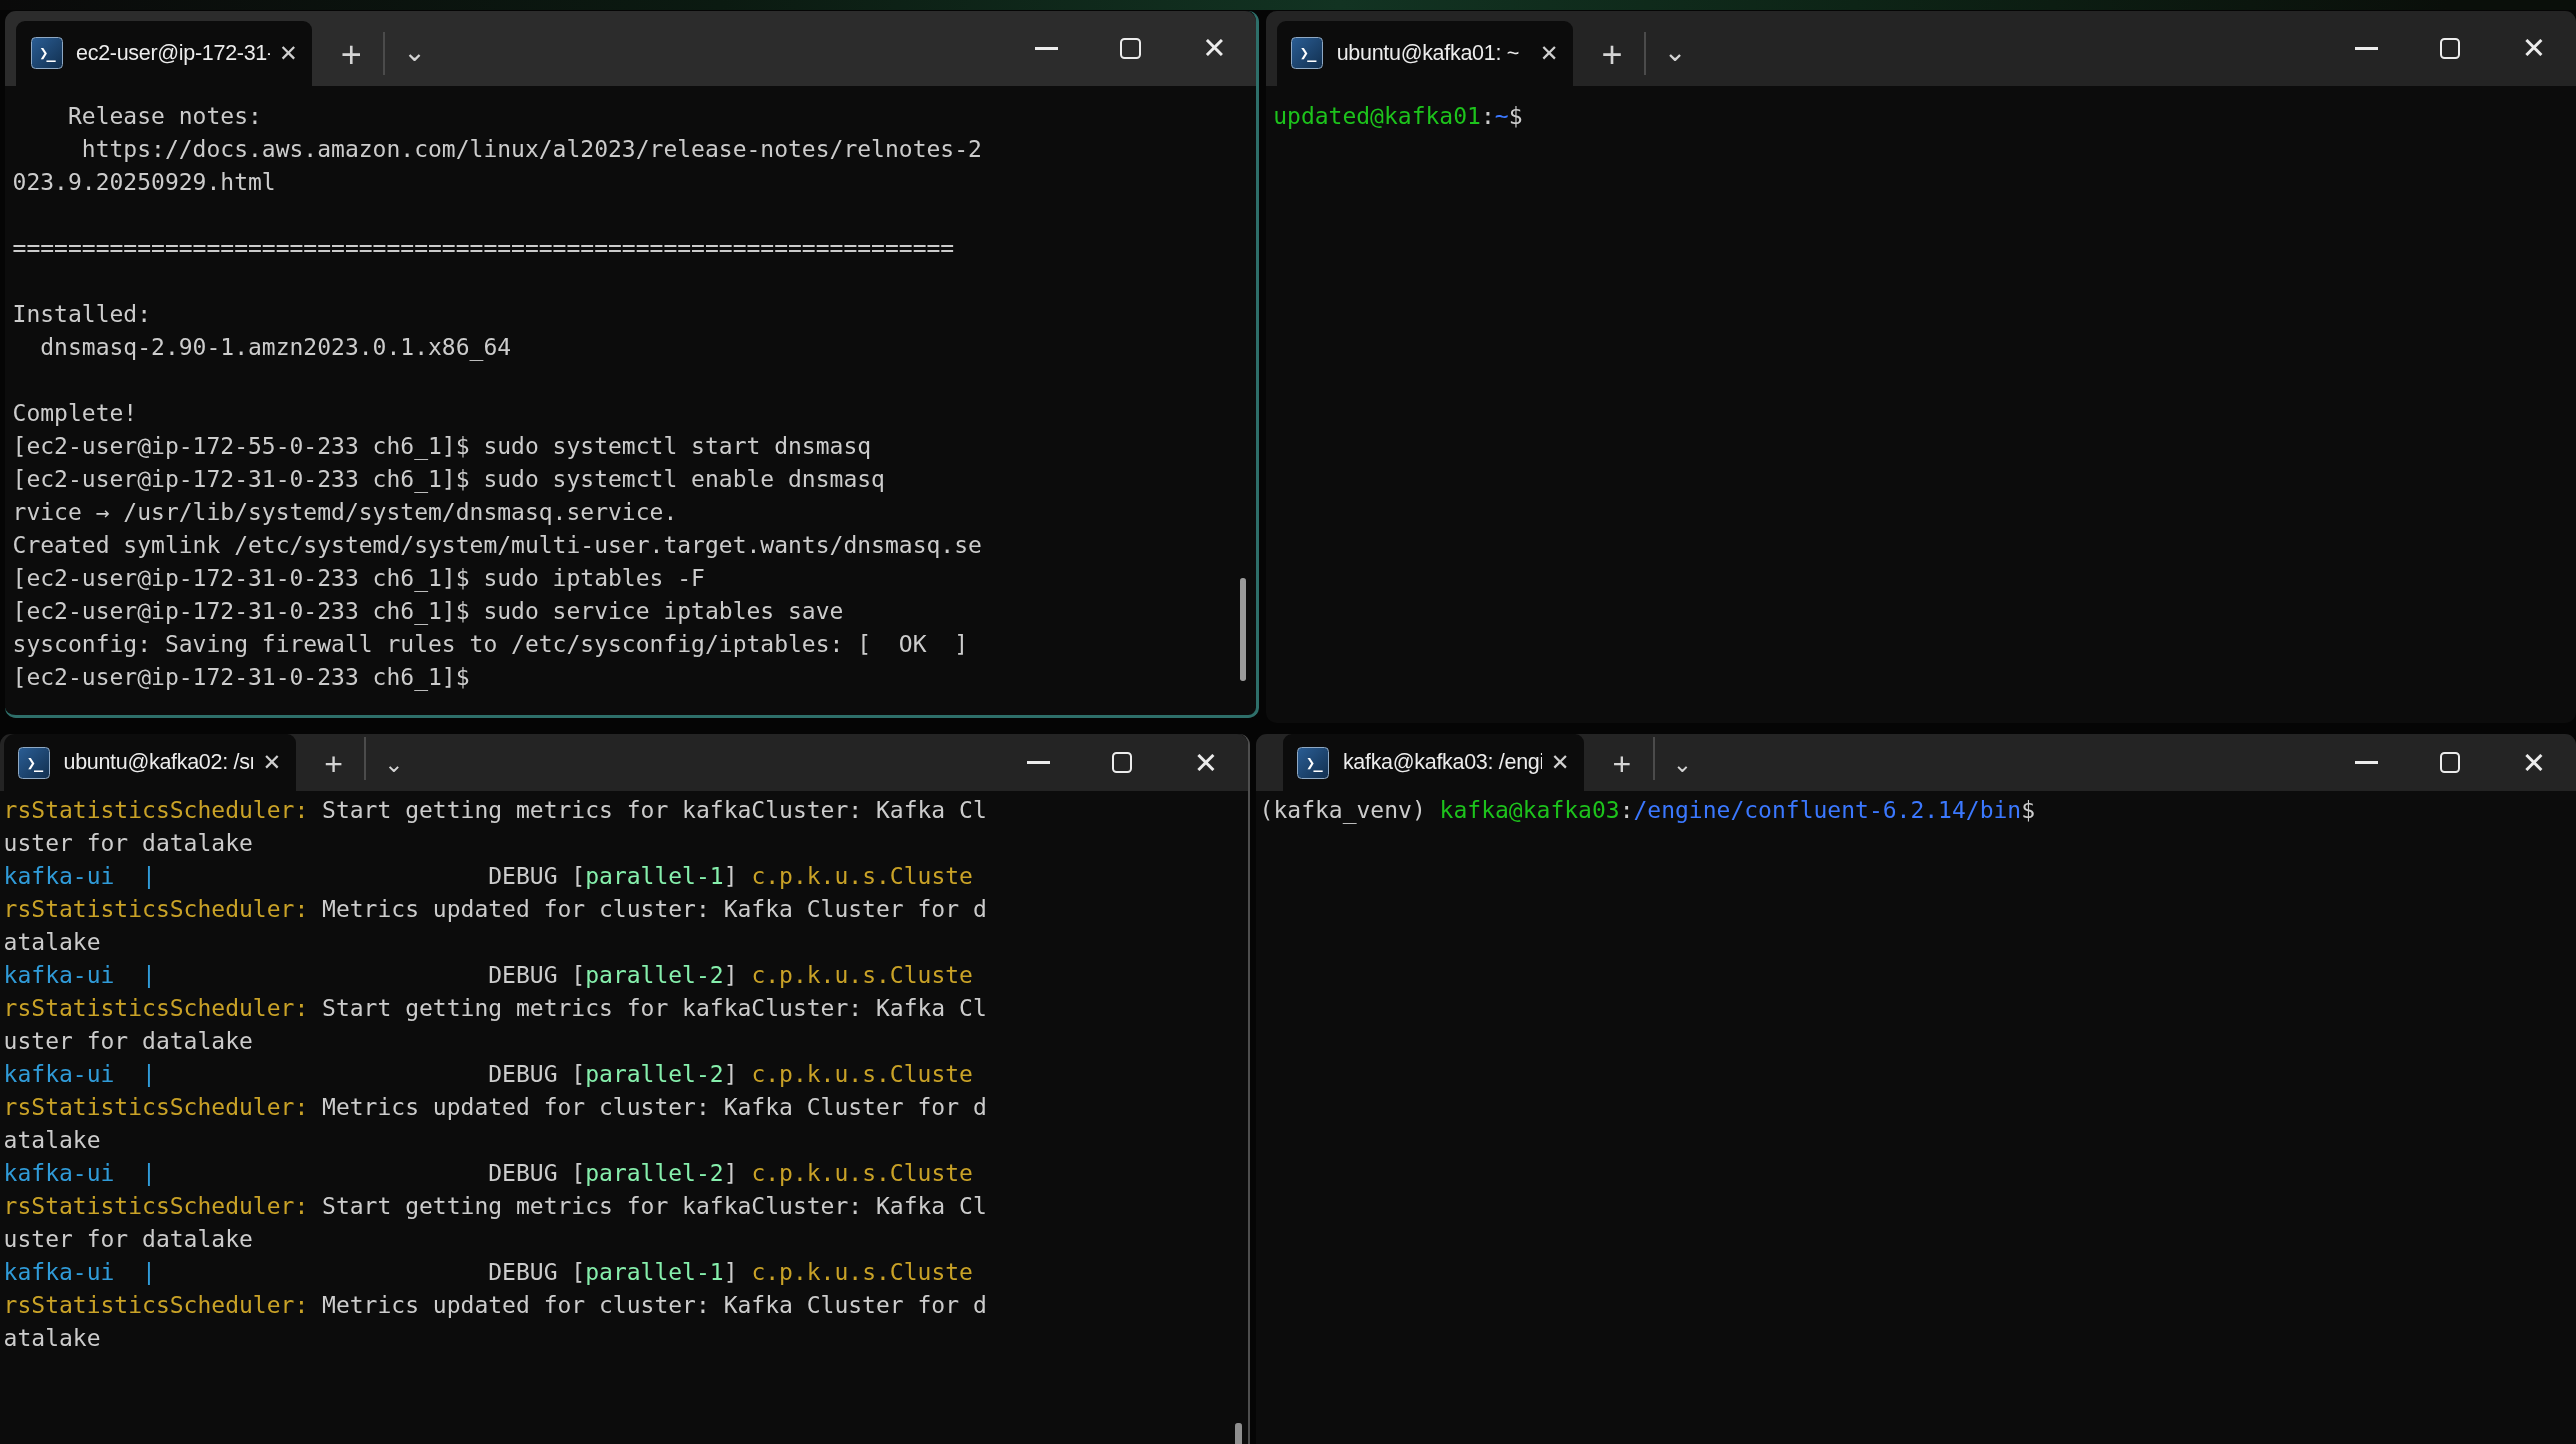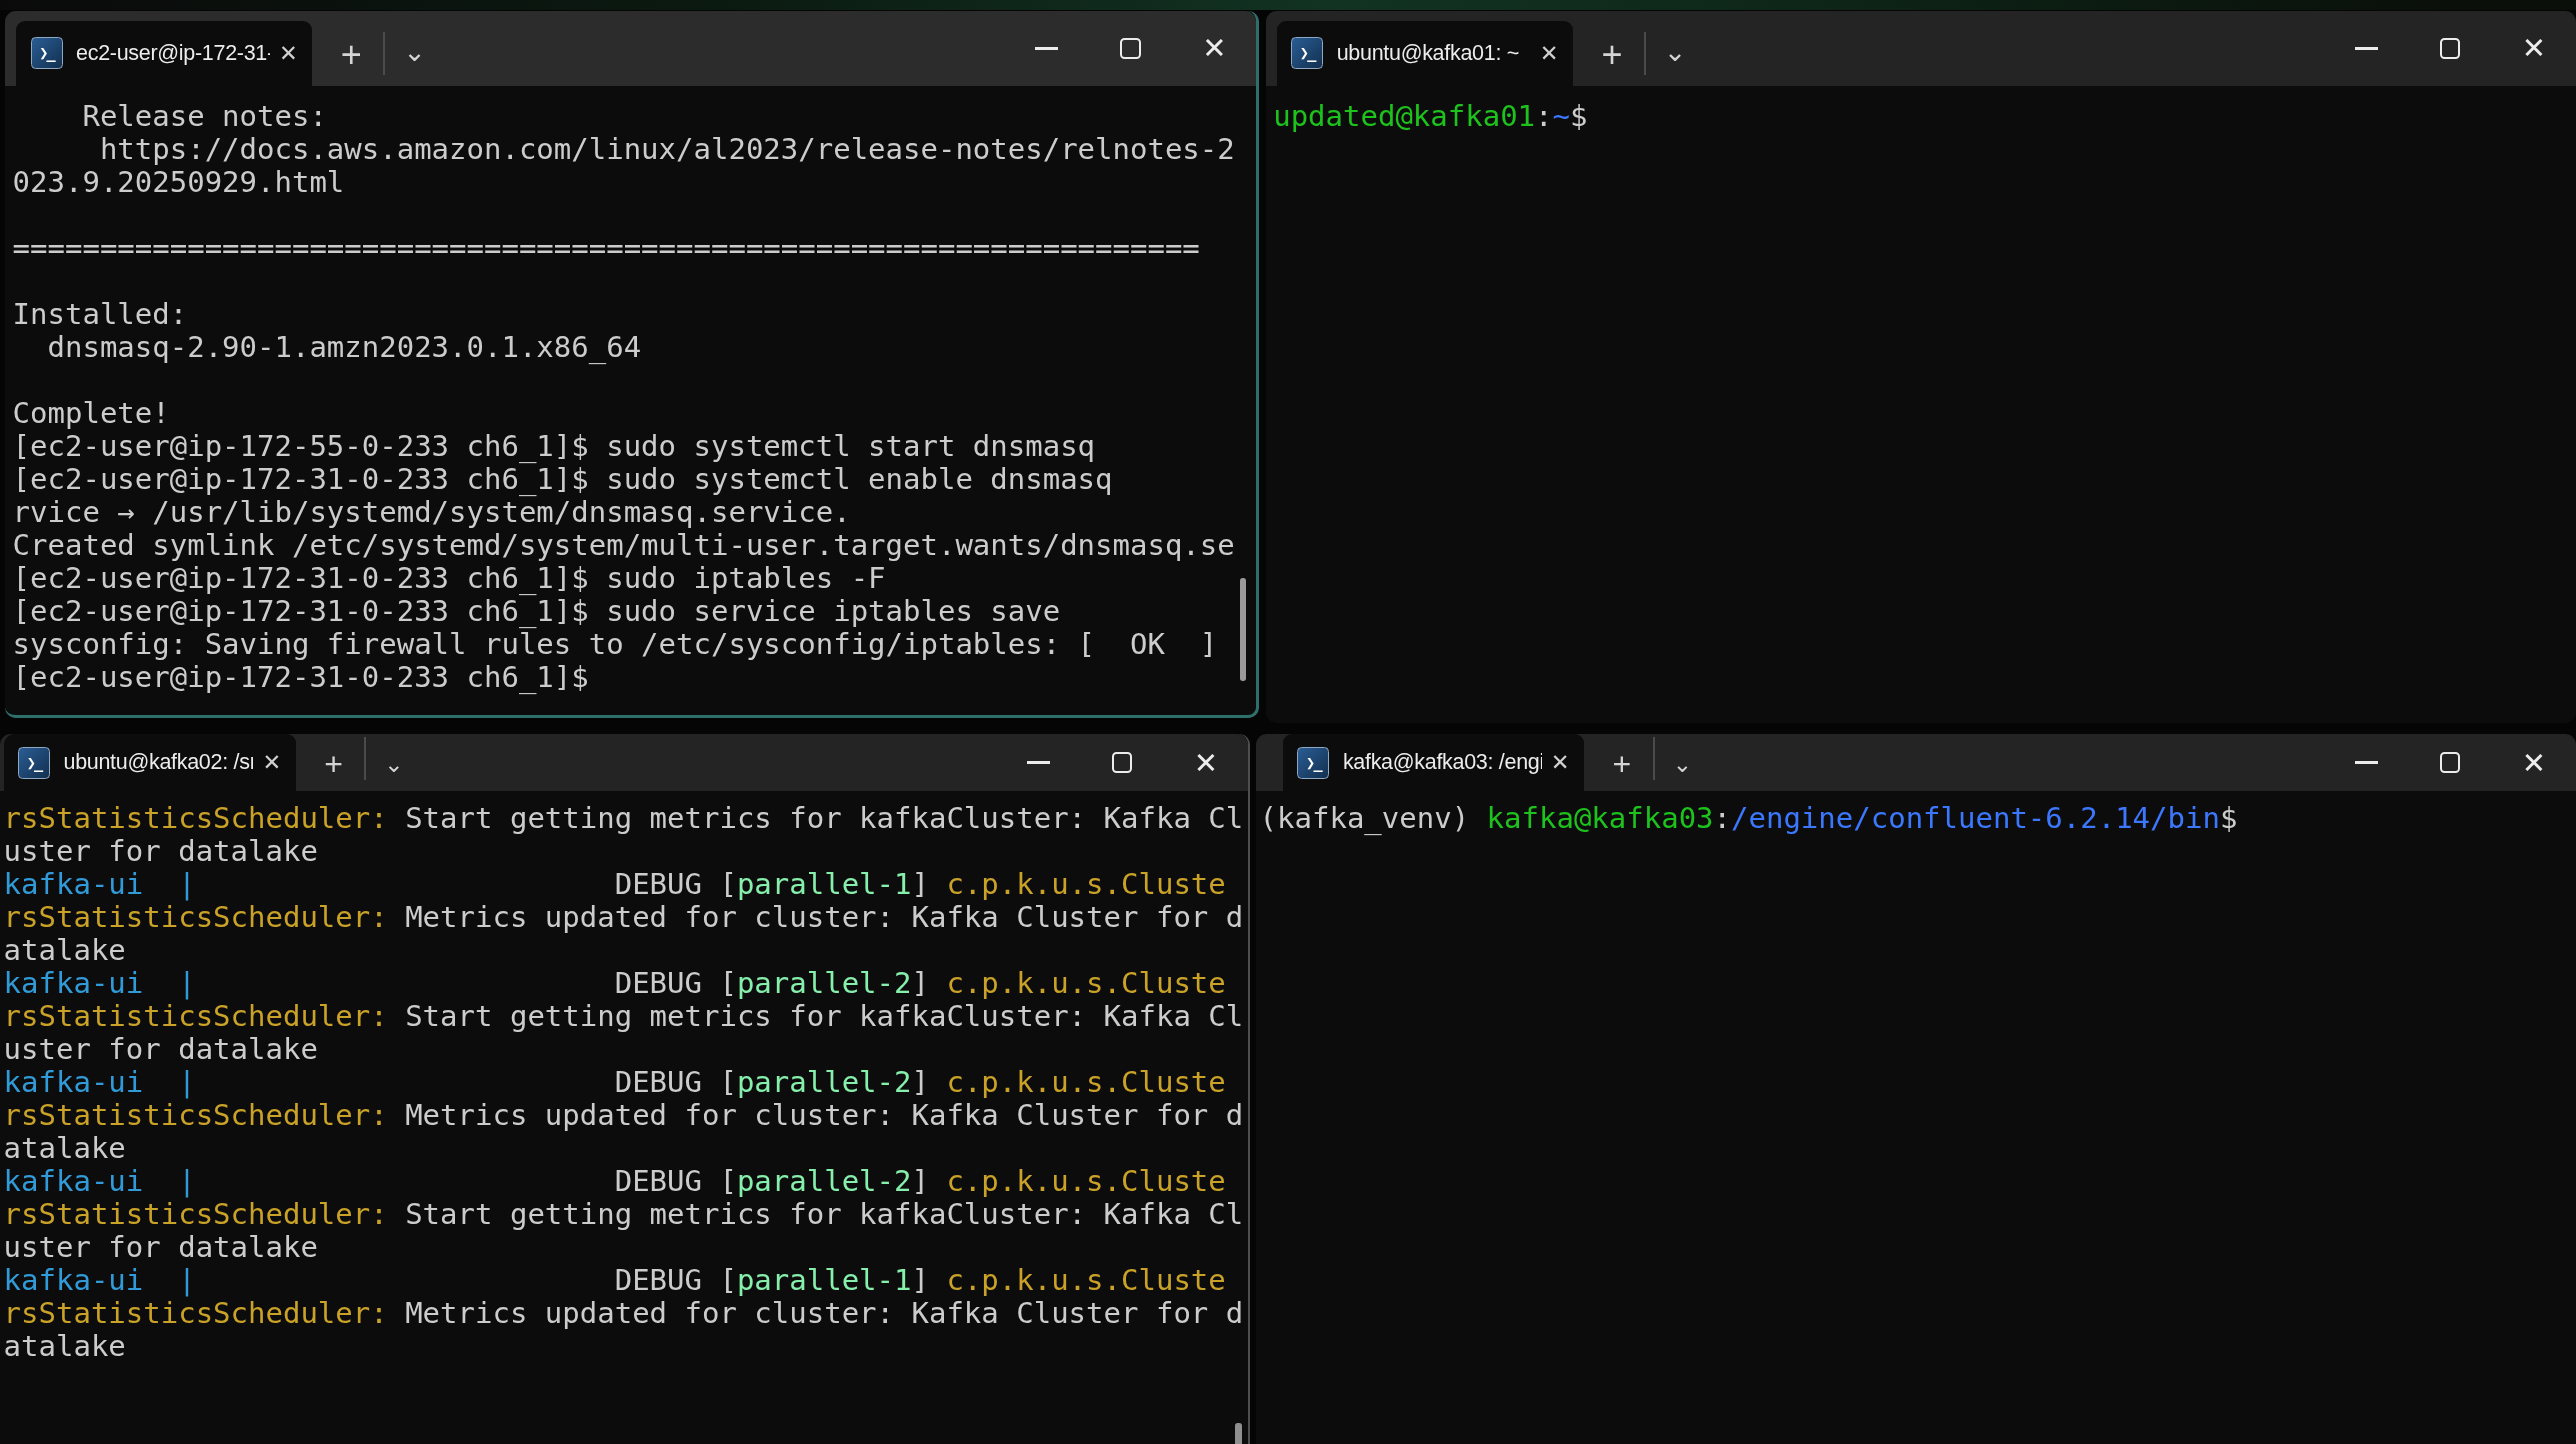--- a/index.html
+++ b/index.html
@@ -50,23 +50,23 @@
 
   .controls { position:absolute; top:0; right:0; height:100%; display:flex; }
   .ctrl { width:84px; height:100%; display:flex; align-items:center;
           justify-content:center; color:#ececec; font-size:29px; font-weight:100; }
   .min-glyph { width:23px; height:2.7px; background:#ececec; }
   .max-glyph { width:20.6px; height:20.6px; border:2.2px solid #ececec; border-radius:4.5px; }
 
   
   .term { position:absolute; left:0; right:0; top:75px; bottom:0; overflow:hidden;
     padding:14.4px 7.2px 0 7.2px;
-    font-family:"DejaVu Sans Mono", monospace; font-size:29px; line-height:33px;
+    font-family:"DejaVu Sans Mono", monospace; font-size:23px; line-height:33px;
     color:#cccccc; }
-  .bl .term, .br .term { top:54px; padding-left:3.6px; }
+  .bl .term, .br .term { top:46px; padding-left:3.6px; }
   .trow { height:33px; white-space:pre; }
 
   .c-fg     { color:#cccccc; }
   .c-green  { color:#1dc31c; }
   .c-blue   { color:#3b78ff; }
   .c-pblue  { color:#86efac;margin-top:8px; }
   .c-cyan   { color:#309bd8; }
   .c-yellow { color:#c9a227; }
 
   

